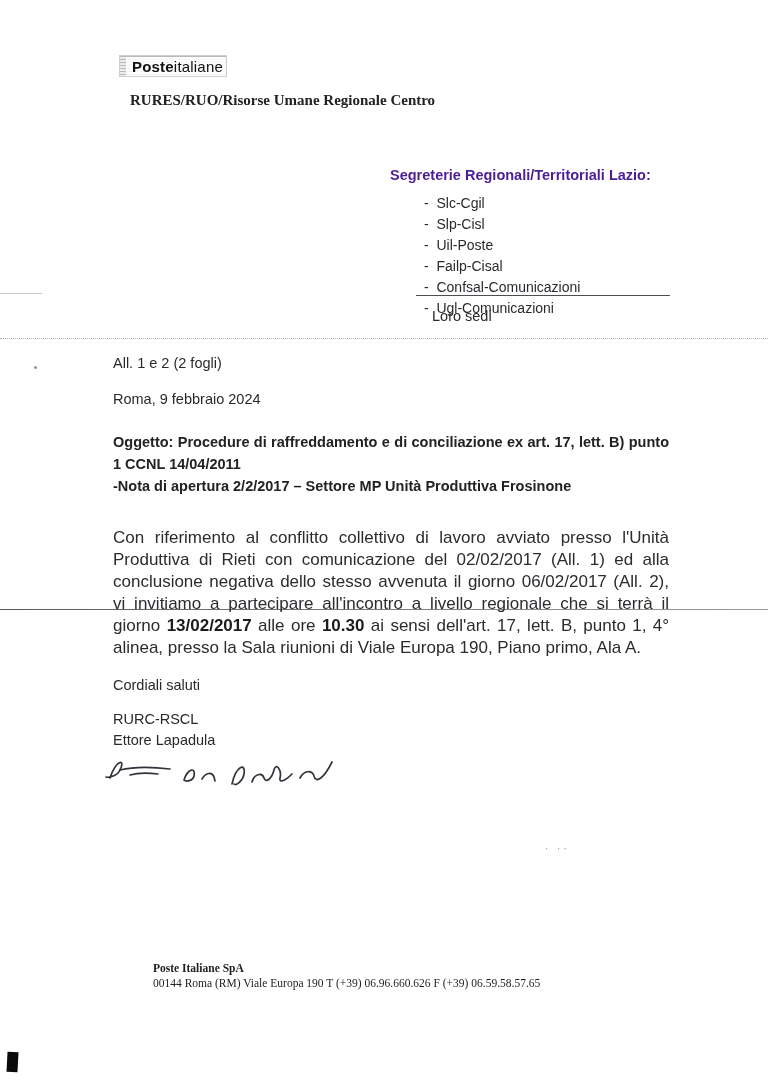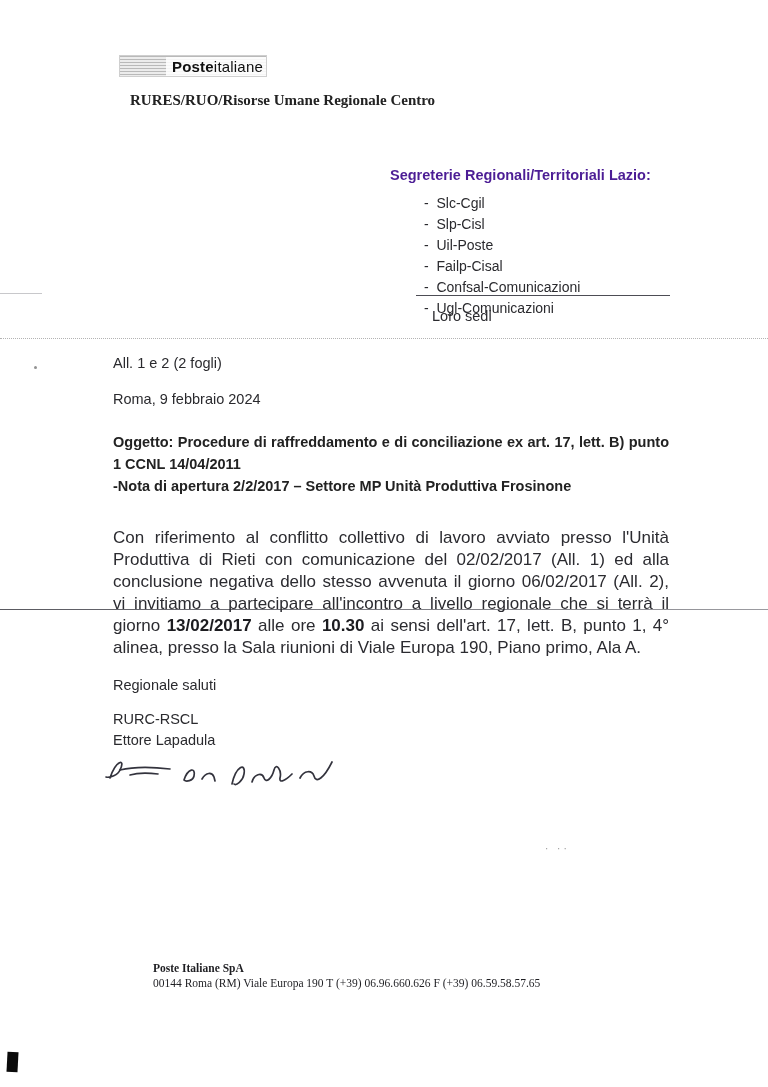--- a/index.html
+++ b/index.html
@@ -12,21 +12,21 @@
     height: 1087px;
     margin: 0 auto;
     background: #ffffff;
     overflow: hidden;
   }
 
   
   .logo-box {
     position: absolute;
     left: 119px; top: 55px;
-    width: 148px; height: 22px;
+    width: 108px; height: 22px;
     background: repeating-linear-gradient(
       to bottom,
       #b9b9b9 0px, #b9b9b9 1px,
       #ececec 1px, #ececec 3px
     );
     border: 1px solid #cfcfcf;
     display: flex;
     align-items: flex-end;
     justify-content: flex-end;
   }
@@ -182,21 +182,21 @@
   <div class="attachments">All. 1 e 2 (2 fogli)</div>
   <div class="dateline">Roma, 9 febbraio 2024</div>
 
   <div class="subject">
     <div>Oggetto: Procedure di raffreddamento e di conciliazione ex art. 17, lett. B) punto 1 CCNL 14/04/2011</div>
     <div class="line2">-Nota di apertura 2/2/2017 – Settore MP Unità Produttiva Frosinone</div>
   </div>
 
   <p class="body-par"><span>Con riferimento al conflitto collettivo di lavoro avviato presso l'Unità Produttiva di Rieti con comunicazione del 02/02/2017 (All. 1) ed alla conclusione negativa dello stesso avvenuta il giorno 06/02/2017 (All. 2), vi invitiamo a partecipare all'incontro a livello regionale che si terrà il giorno </span><b>13/02/2017</b><span> alle ore </span><b>10.30</b><span> ai sensi dell'art. 17, lett. B, punto 1, 4° alinea, presso la Sala riunioni di Viale Europa 190, Piano primo, Ala A.</span></p>
 
-  <div class="closing">Regionale saluti</div>
+  <div class="closing">Cordiali saluti</div>
   <div class="sig-unit">RURC-RSCL</div>
   <div class="sig-name">Ettore Lapadula</div>
 
   <svg class="signature-svg" width="250" height="52" viewBox="0 0 250 52">
     <g fill="none" stroke="#33333d" stroke-width="1.7" stroke-linecap="round">
       <path d="M14 30 C 20 12, 30 10, 24 22 C 22 27, 14 30, 10 29"></path>
       <path d="M24 22 C 40 18, 58 19, 74 21"></path>
       <path d="M34 27 C 44 24, 54 25, 62 26"></path>
       <path d="M88 32 C 92 20, 100 19, 98 28 C 97 33, 90 34, 88 32"></path>
       <path d="M106 31 C 110 24, 116 24, 118 29 L 119 33"></path>

